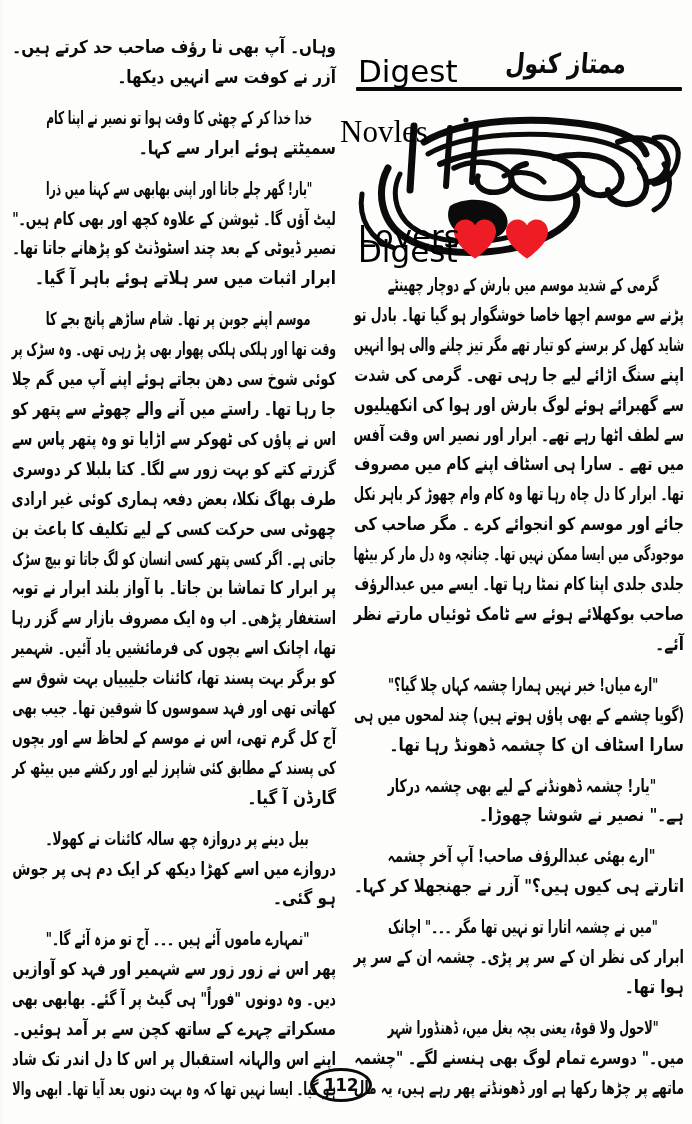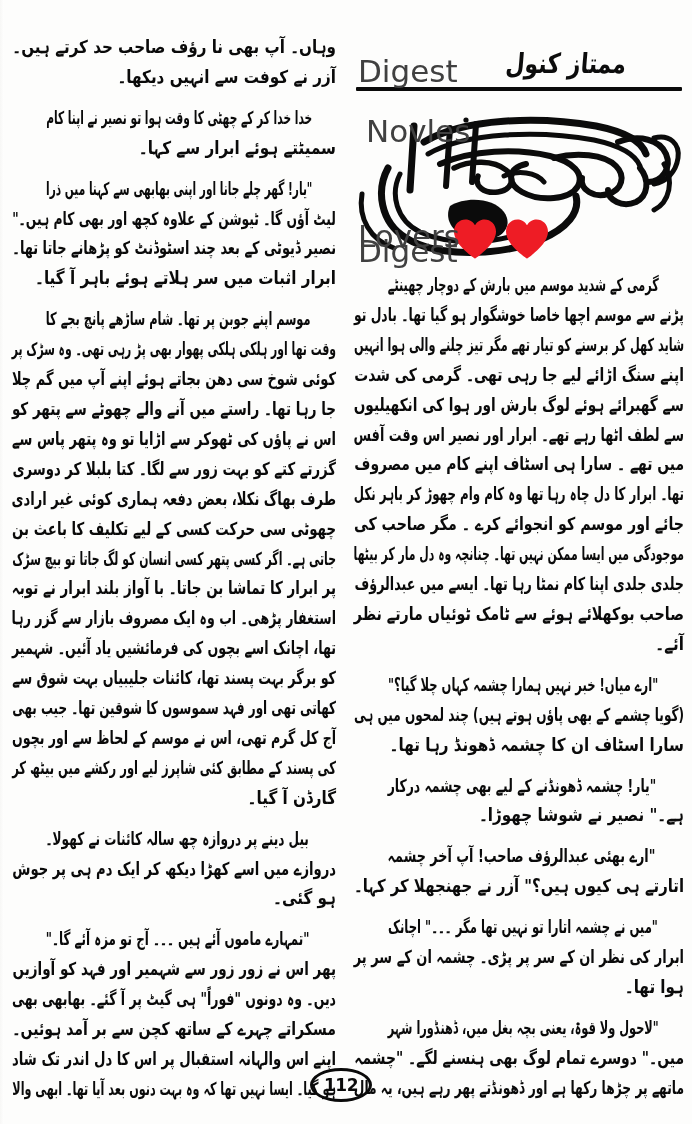--- a/index.html
+++ b/index.html
@@ -82,31 +82,31 @@
   .heart{
     position:absolute;width:46px;height:42px;
   }
   .heart svg{display:block;width:100%;height:100%;}
   #heart-left{left:98px;top:178px;}
   #heart-right{left:150px;top:178px;}
 
   
   .wm{
     position:absolute;
-    color:#404040;
+    color:#000000;
     font-size:31px;
     line-height:31px;
     font-weight:400;
     letter-spacing:0px;
     white-space:nowrap;
     font-family:"DejaVu Sans","Liberation Sans",sans-serif;
     pointer-events:none;
   }
   #wm-1{left:358px;top:56px;}
-  #wm-2{left:366px;top:116px;}
+  #wm-2{left:340px;top:116px;font-family:Liberation Serif, serif;}
   #wm-3{left:358px;top:185px;margin-top:36px;}
   #wm-4{left:358px;top:236px;}
 
   
   #page-number{
     position:absolute;left:310px;top:1068px;
     width:56px;height:28px;
     border:3.5px solid #0a0a0a;
     border-radius:50%;
     display:flex;align-items:center;justify-content:center;

